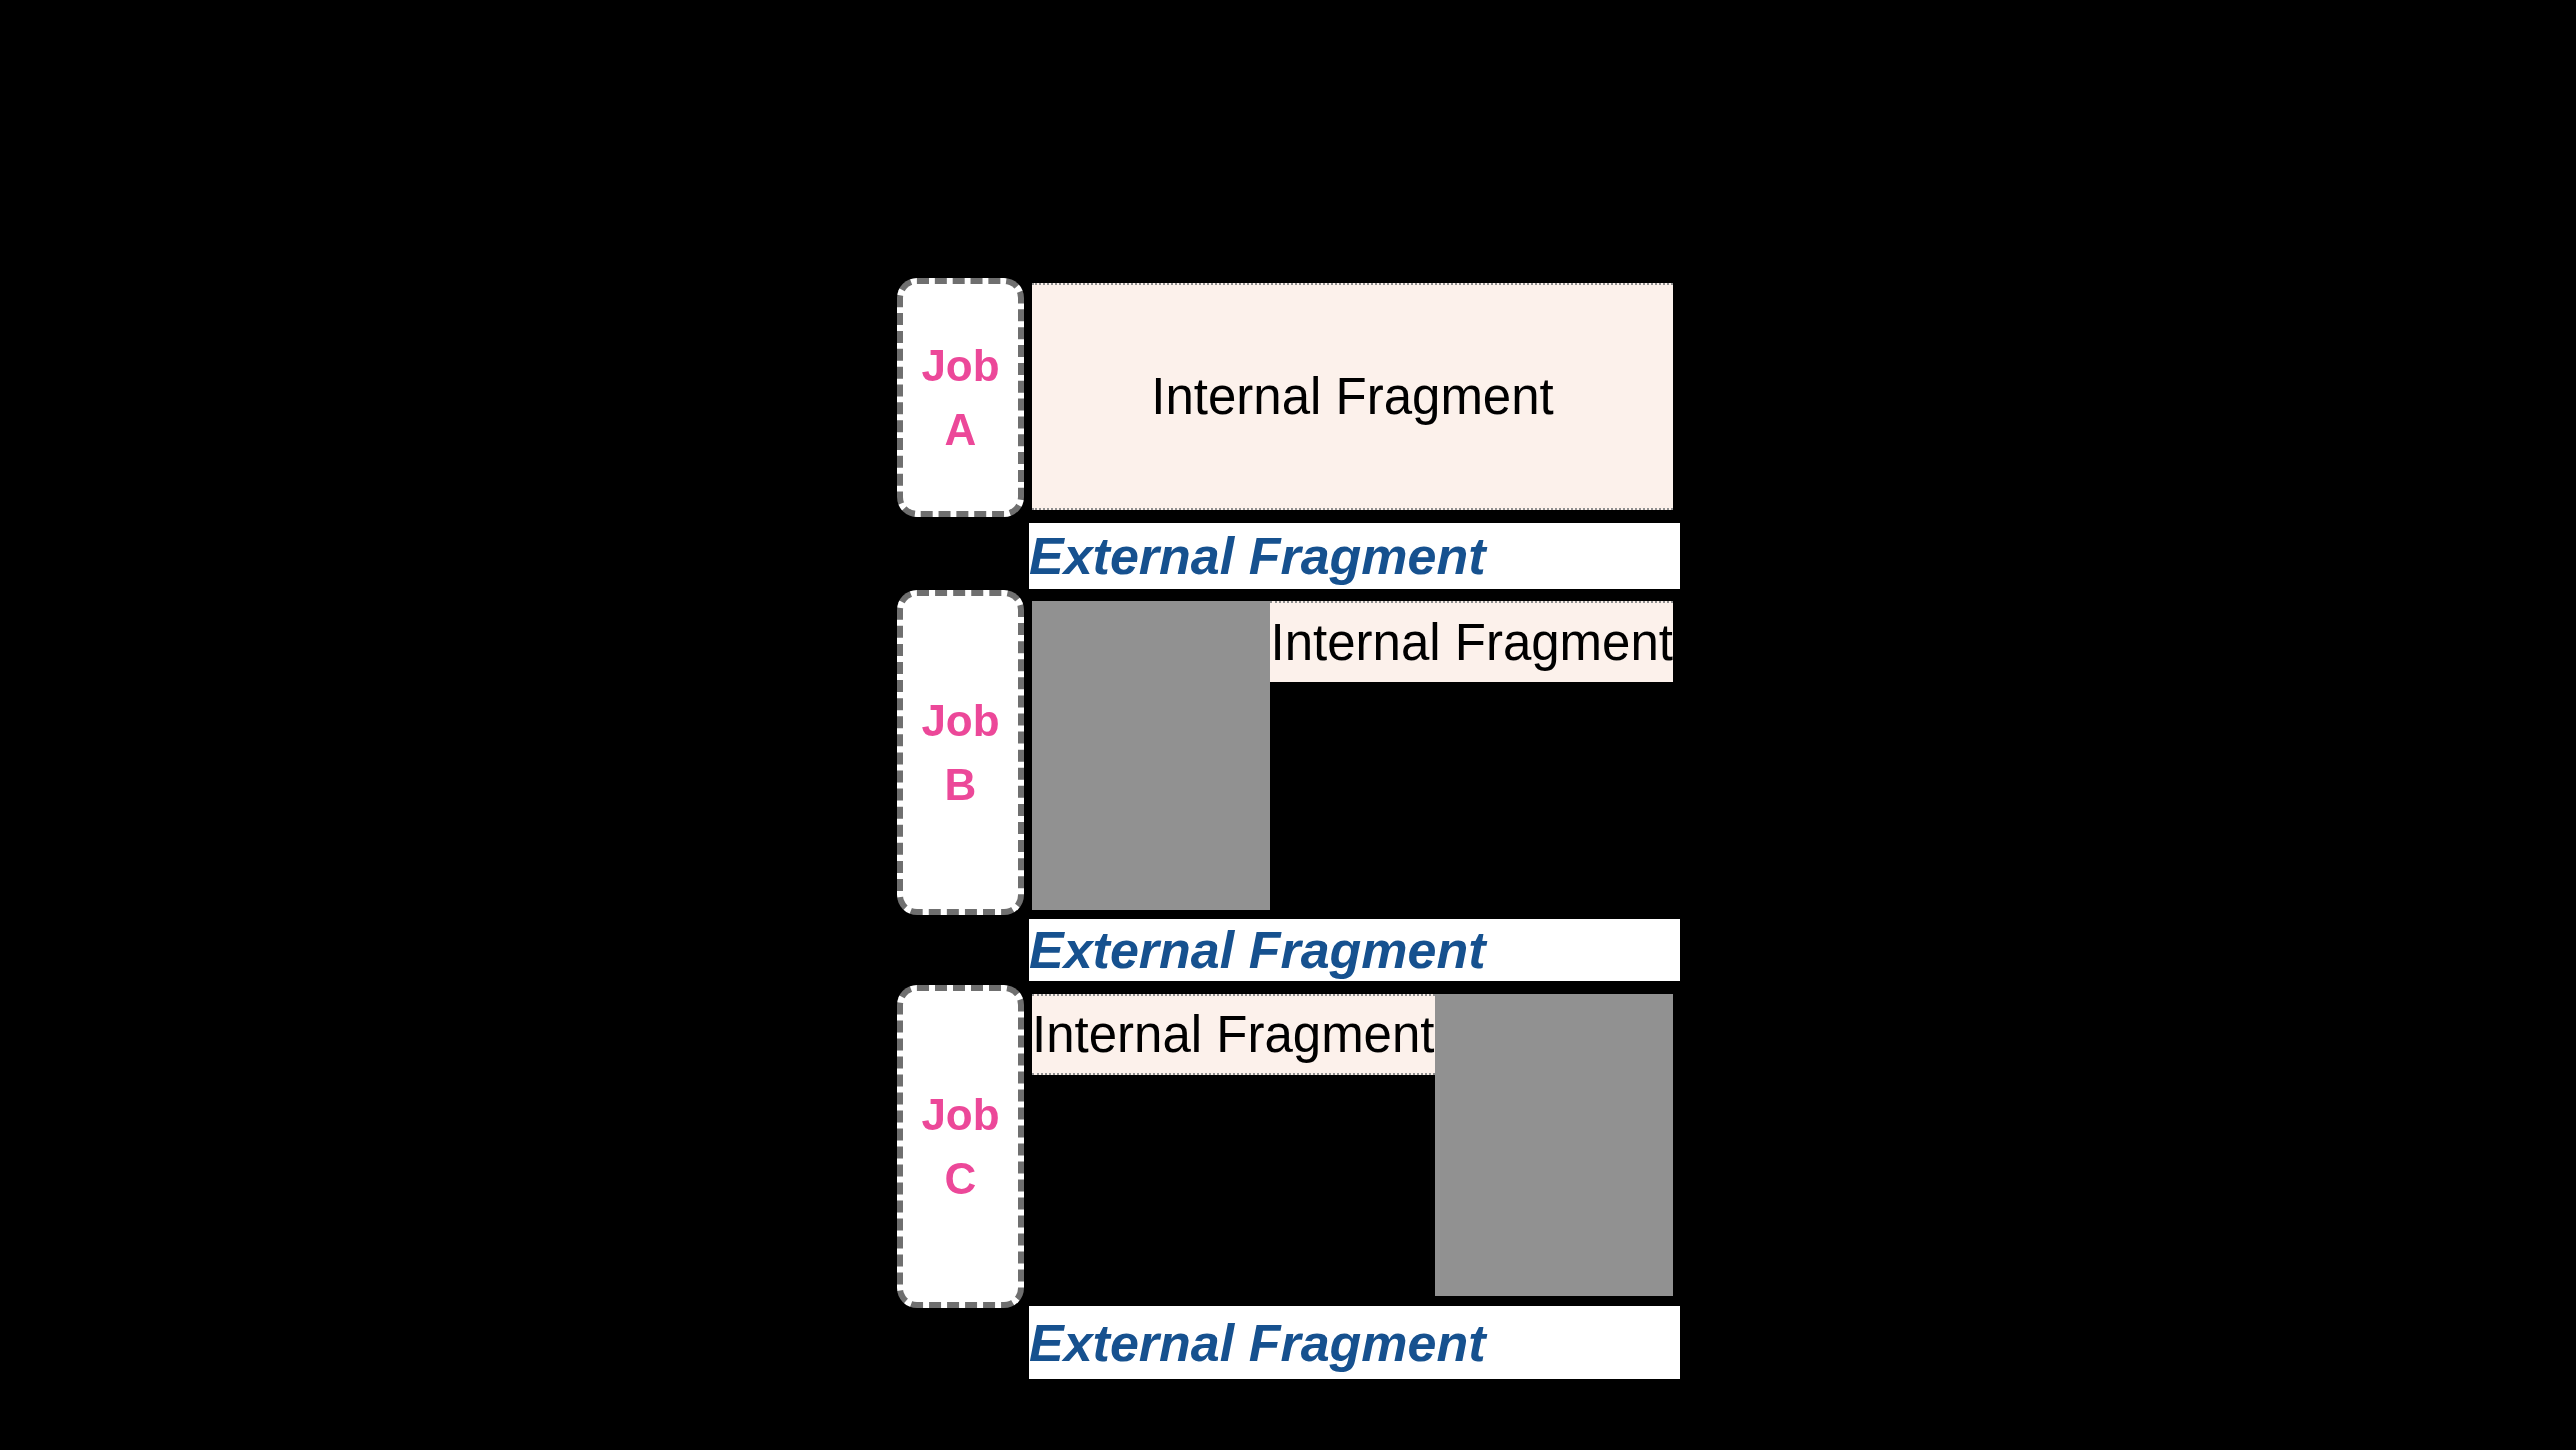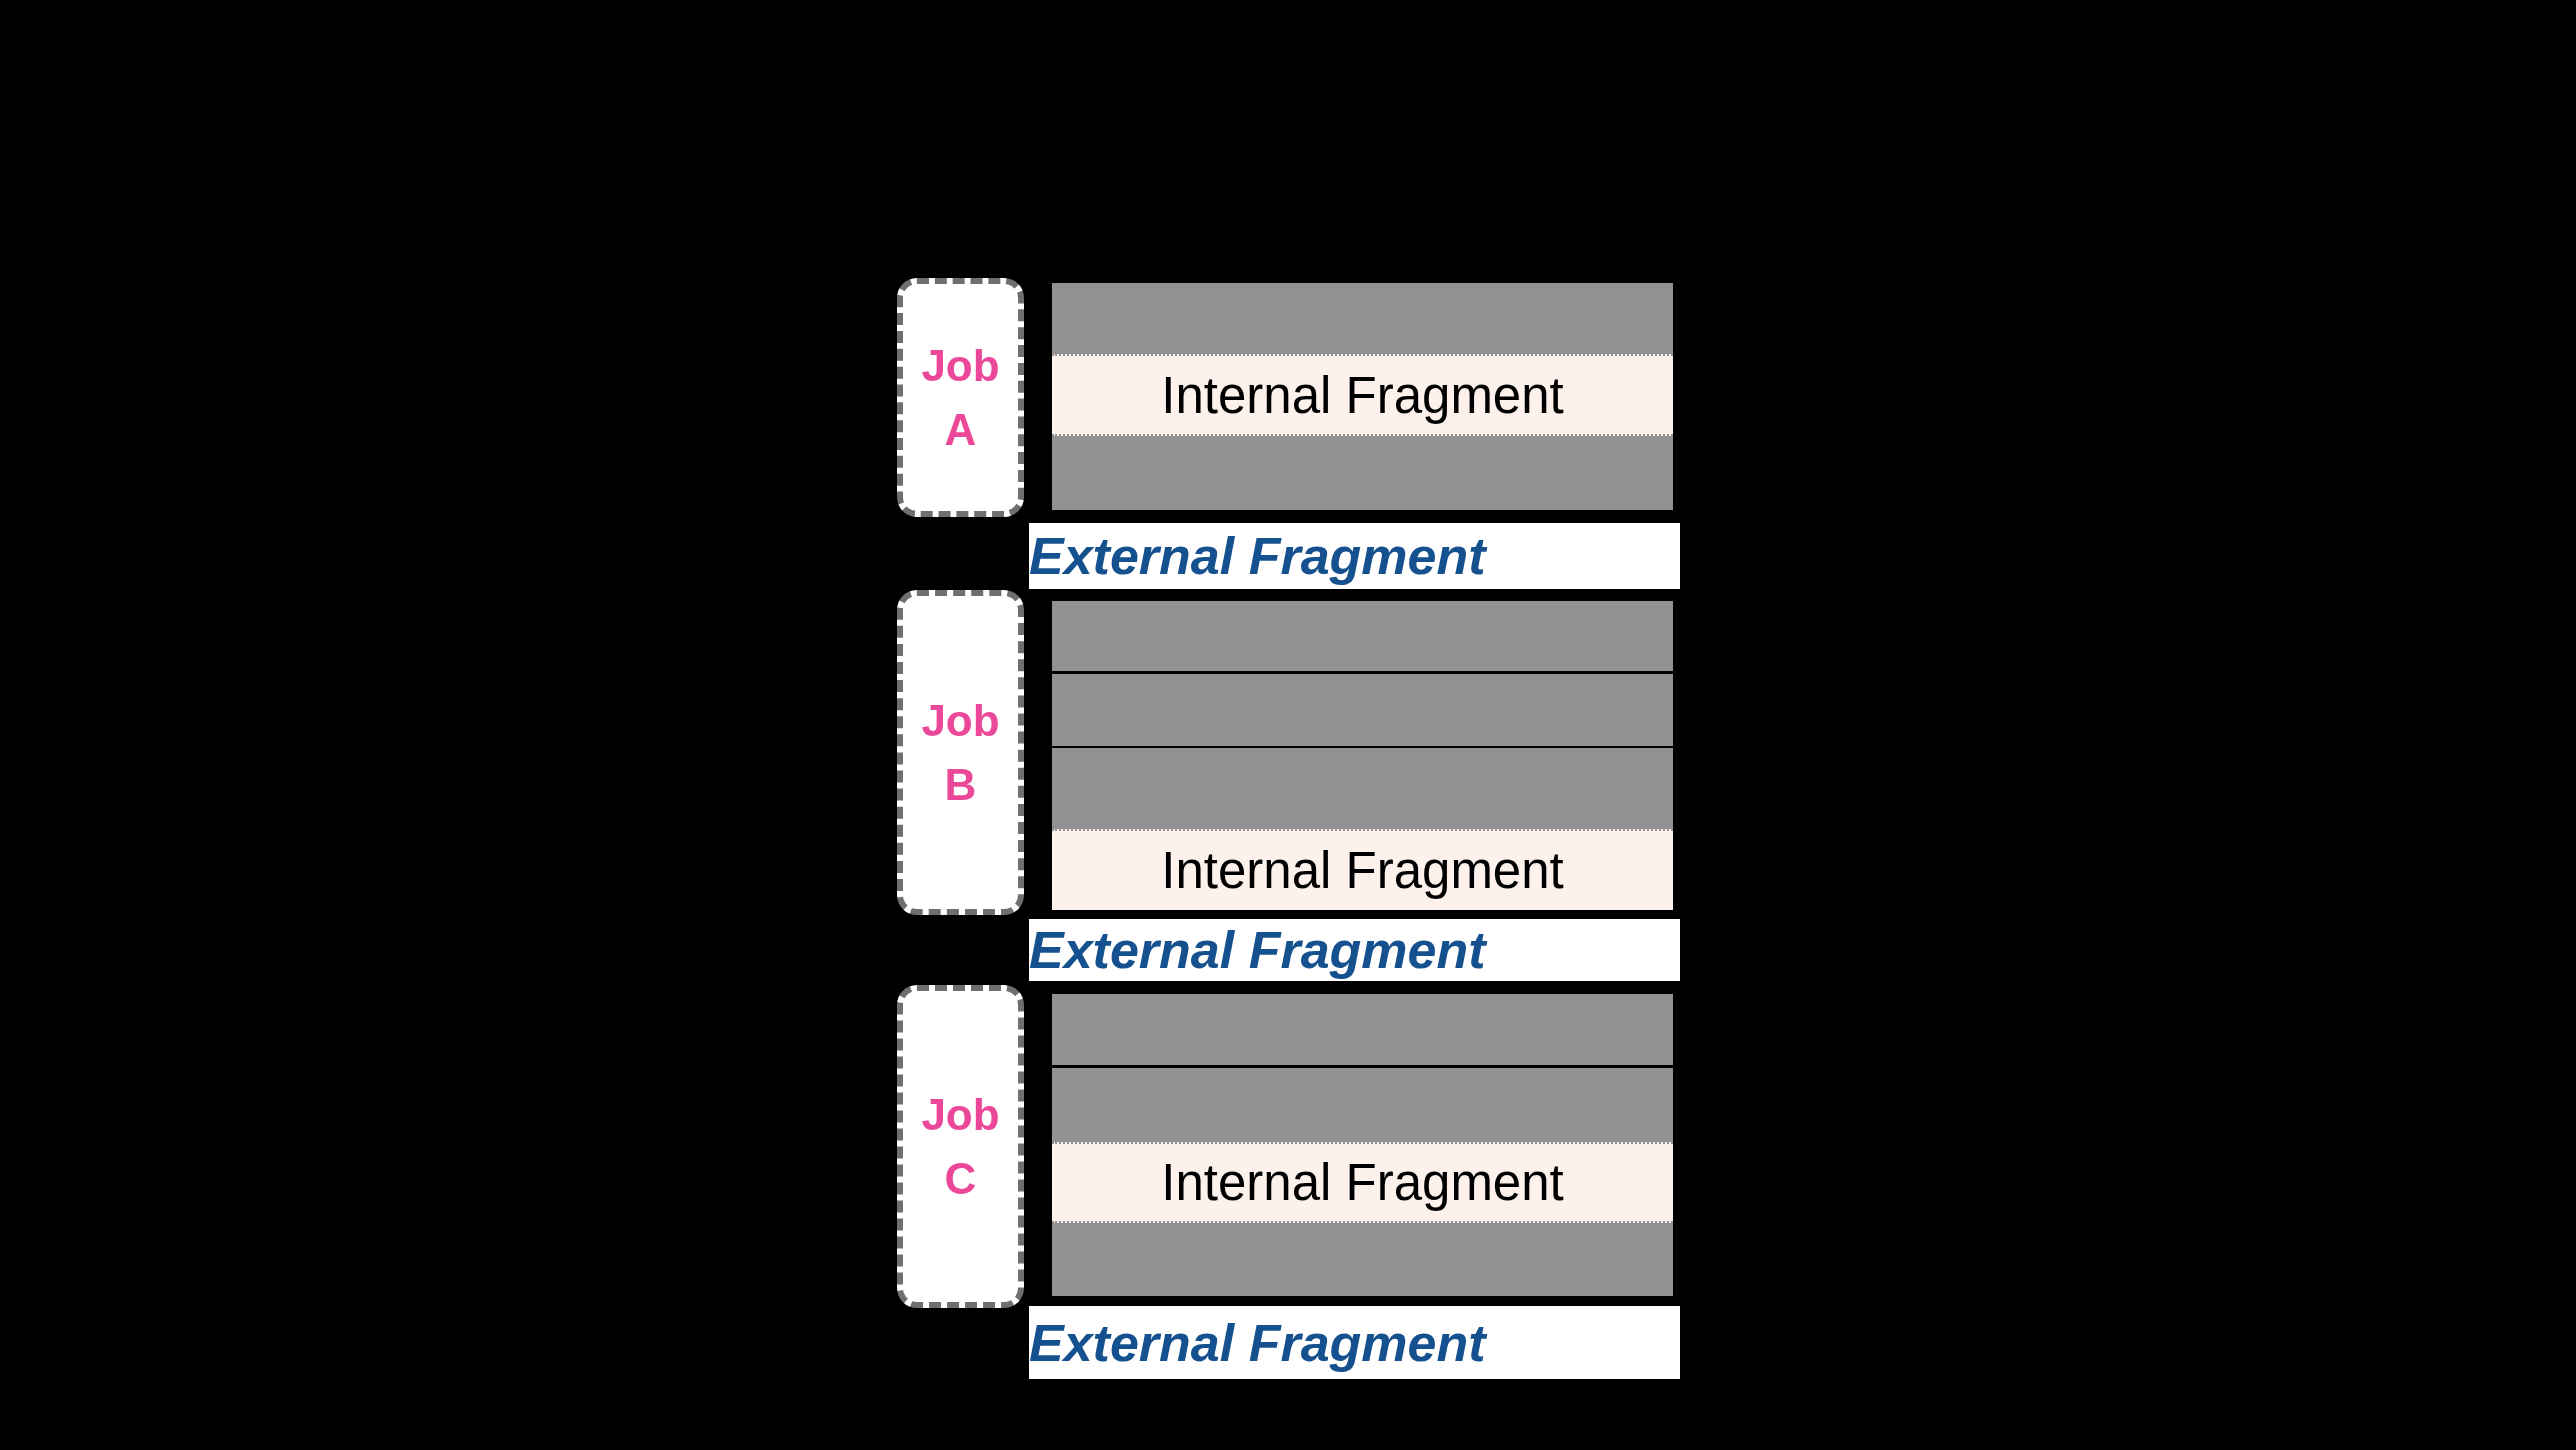--- a/index.html
+++ b/index.html
@@ -66,22 +66,21 @@
 
   
   .block {
     position: absolute;
     left: 1024px;
     width: 657px;
     box-sizing: border-box;
     background: #000000;
     border: 8px solid #000000;
     display: flex;
-    flex-direction: column;
-    padding-left: 20px;
+    flex-direction: row;
   }
   #block-a { top: 275px;  height: 243px; }
   #block-b { top: 593px;  height: 325px; }
   #block-c { top: 986px; height: 318px; }
 
   .band-gray {
     background: #919191;
   }
   .band-divider {
     height: 2.7px;

